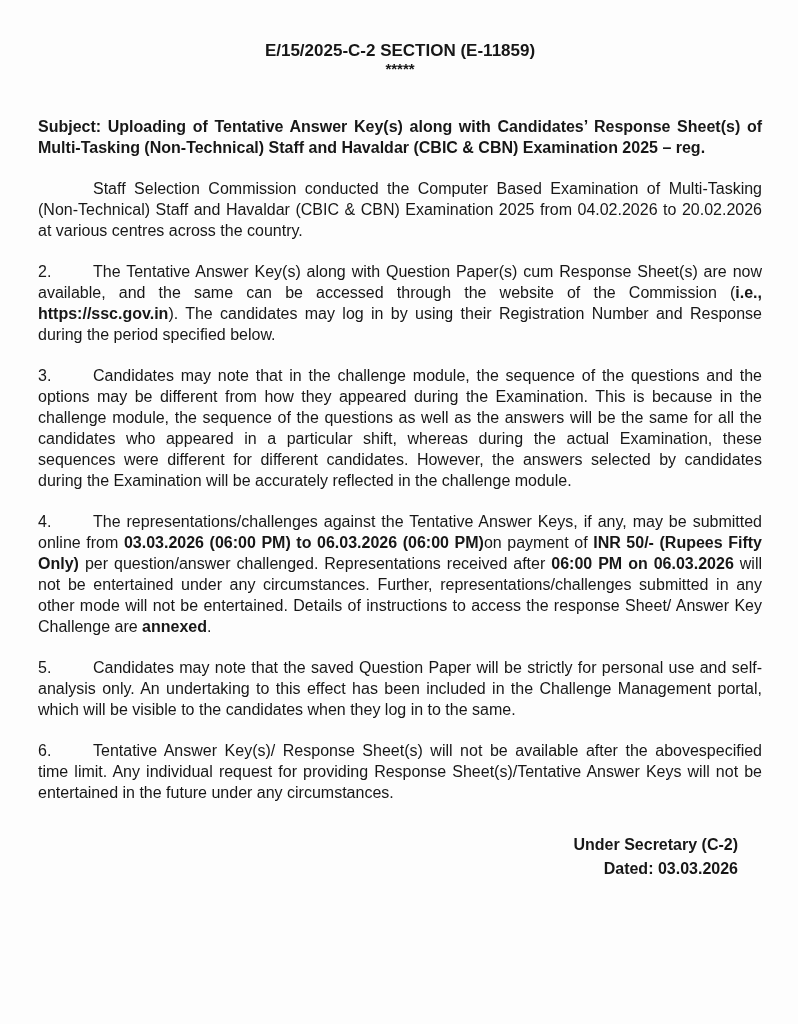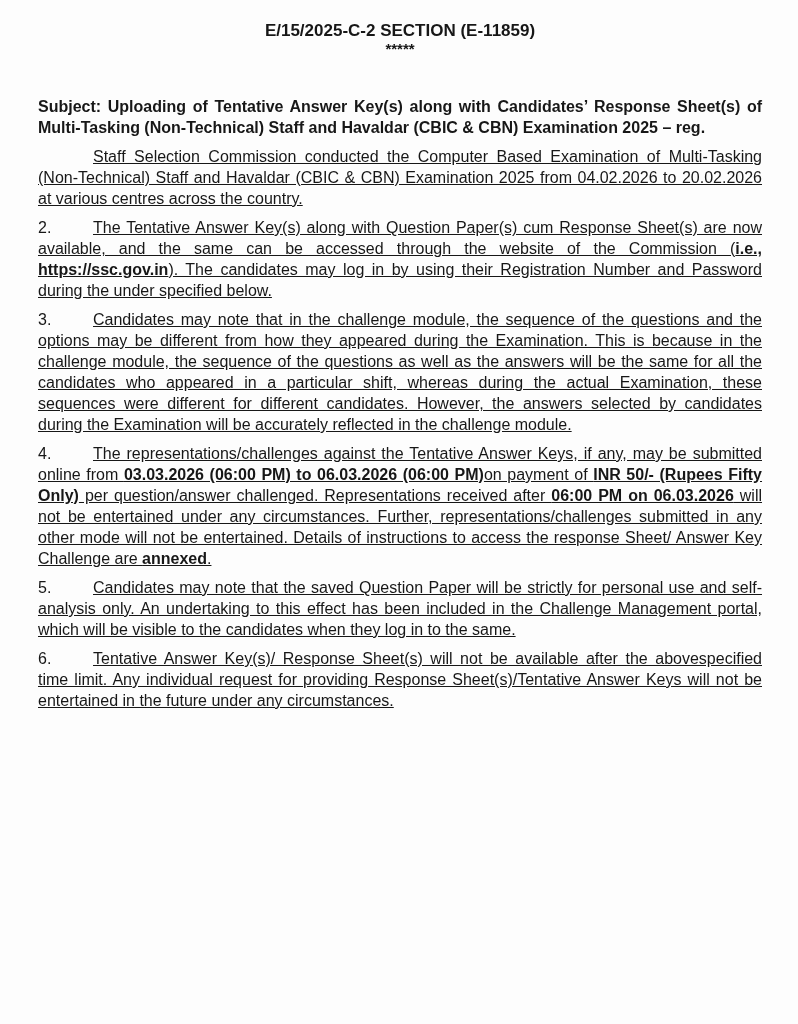--- a/index.html
+++ b/index.html
@@ -15,34 +15,34 @@
     color: #171717;
     font-family: "Liberation Sans", sans-serif;
     font-size: 16px;
     line-height: 21px;
   }
   .doc-header {
     text-align: center;
     font-weight: bold;
     font-size: 17px;
     line-height: 21px;
+    margin-top: 20px;
   }
   .doc-header .stars {
     font-size: 15px;
     line-height: 15px;
   }
   .subject {
     margin-top: 40px;
     font-weight: bold;
     text-align: justify;
   }
   .para {
-    margin-top: 8px;
+    margin-top: 20px;
     text-align: justify;
-    text-decoration: underline;
   }
   .para.first-indent { text-indent: 55px; }
   .num {
     display: inline-block;
     width: 55px;
   }
   b { font-weight: bold; }
   .signature {
     margin-top: 30px;
     text-align: right;
@@ -58,24 +58,28 @@
 
   <header class="doc-header">
     <div>E/15/2025-C-2 SECTION (E-11859)</div>
     <div class="stars">*****</div>
   </header>
 
   <p class="subject">Subject: Uploading of Tentative Answer Key(s) along with Candidates’ Response Sheet(s) of Multi-Tasking (Non-Technical) Staff and Havaldar (CBIC &amp; CBN) Examination 2025 – reg.</p>
 
   <p class="para first-indent"><span>Staff Selection Commission conducted the Computer Based Examination of Multi-Tasking (Non-Technical) Staff and Havaldar (CBIC &amp; CBN) Examination 2025 from 04.02.2026 to 20.02.2026 at various centres across the country.</span></p>
 
-  <p class="para"><span class="num">2.</span><span>The Tentative Answer Key(s) along with Question Paper(s) cum Response Sheet(s) are now available, and the same can be accessed through the website of the Commission (</span><b>i.e., https://ssc.gov.in</b><span>). The candidates may log in by using their Registration Number and Password during the under specified below.</span></p>
+  <p class="para"><span class="num">2.</span><span>The Tentative Answer Key(s) along with Question Paper(s) cum Response Sheet(s) are now available, and the same can be accessed through the website of the Commission (</span><b>i.e., https://ssc.gov.in</b><span>). The candidates may log in by using their Registration Number and Response during the period specified below.</span></p>
 
   <p class="para"><span class="num">3.</span><span>Candidates may note that in the challenge module, the sequence of the questions and the options may be different from how they appeared during the Examination. This is because in the challenge module, the sequence of the questions as well as the answers will be the same for all the candidates who appeared in a particular shift, whereas during the actual Examination, these sequences were different for different candidates. However, the answers selected by candidates during the Examination will be accurately reflected in the challenge module.</span></p>
 
   <p class="para"><span class="num">4.</span><span>The representations/challenges against the Tentative Answer Keys, if any, may be submitted online from </span><b>03.03.2026 (06:00 PM) to 06.03.2026 (06:00 PM)</b><span>on payment of </span><b>INR 50/- (Rupees Fifty Only)</b><span> per question/answer challenged. Representations received after </span><b>06:00 PM on 06.03.2026</b><span> will not be entertained under any circumstances. Further, representations/challenges submitted in any other mode will not be entertained. Details of instructions to access the response Sheet/ Answer Key Challenge are </span><b>annexed</b><span>.</span></p>
 
   <p class="para"><span class="num">5.</span><span>Candidates may note that the saved Question Paper will be strictly for personal use and self-analysis only. An undertaking to this effect has been included in the Challenge Management portal, which will be visible to the candidates when they log in to the same.</span></p>
 
   <p class="para"><span class="num">6.</span><span>Tentative Answer Key(s)/ Response Sheet(s) will not be available after the abovespecified time limit. Any individual request for providing Response Sheet(s)/Tentative Answer Keys will not be entertained in the future under any circumstances.</span></p>
 
+  <div class="signature">
+    <div>Under Secretary (C-2)</div>
+    <div>Dated: 03.03.2026</div>
+  </div>
 
 </div>
 
 </body></html>

